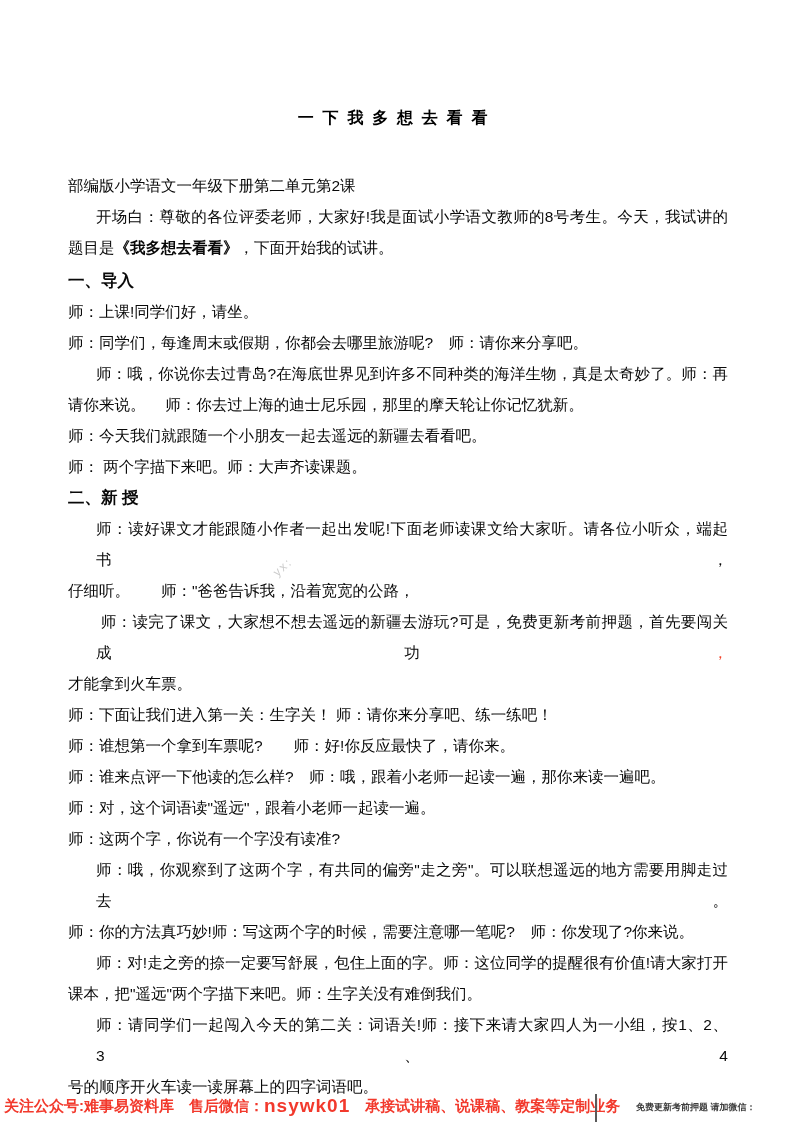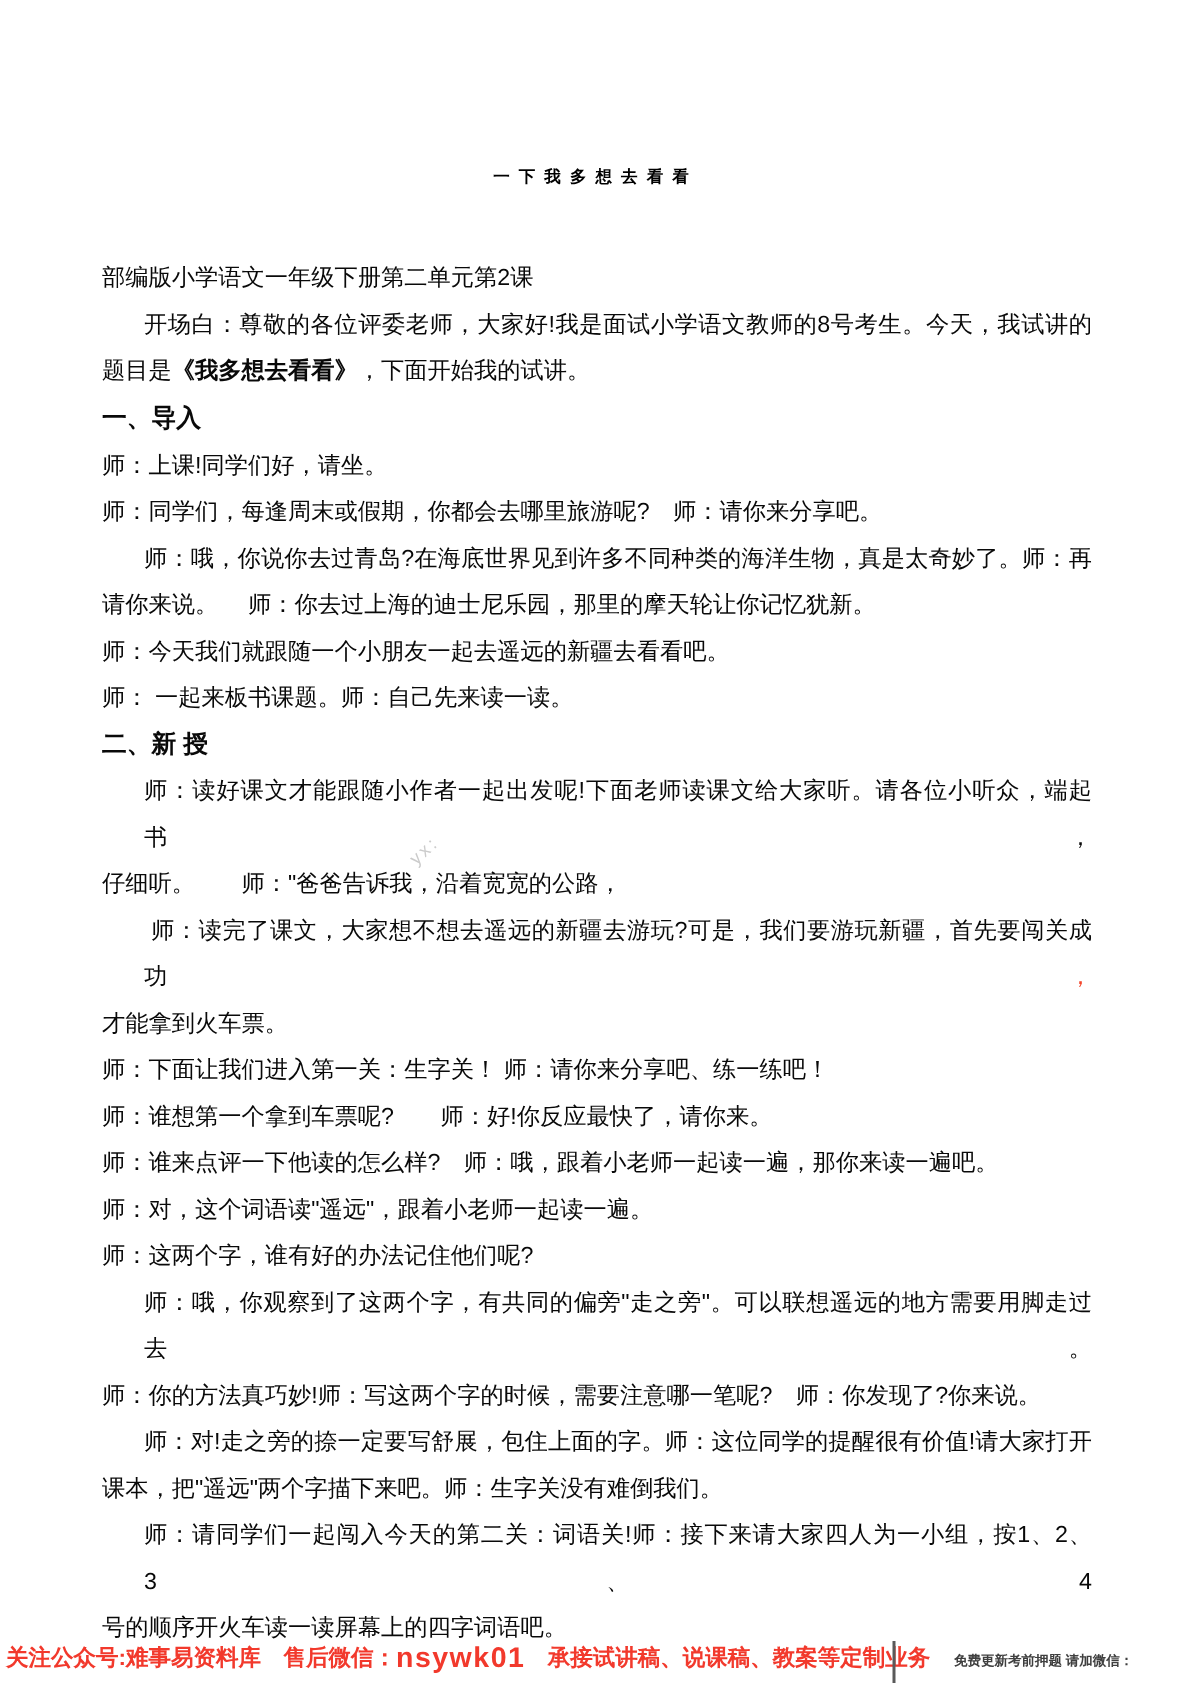--- a/index.html
+++ b/index.html
@@ -10,21 +10,21 @@
     margin: 0 auto;
     background: #ffffff;
     font-family: "Liberation Sans", "DejaVu Sans", sans-serif;
     color: #000000;
     overflow: hidden;
   }
   .doc-title {
     margin: 0;
     padding-top: 103px;
     text-align: center;
-    font-size: 11px;
+    font-size: 16px;
     font-weight: bold;
     letter-spacing: 0.55em;
     color: #000000;
     line-height: 30px;
   }
   .content {
     position: absolute;
     top: 170px;
     left: 68px;
     width: 660px;
@@ -106,31 +106,31 @@
   <div class="content">
       <div class="line"><span class="seg">部编版小学语文一年级下册第二单元第2课</span></div>
       <div class="line fill"><span class="seg">开场白：尊敬的各位评委老师，大家好!我是面试小学语文教师的8号考生。今天，我试讲的</span></div>
       <div class="line"><span class="seg">题目是</span><span class="seg bold">《我多想去看看》</span><span class="seg">，下面开始我的试讲。</span></div>
       <div class="line heading"><span class="seg">一、导入</span></div>
       <div class="line"><span class="seg">师：上课!同学们好，请坐。</span></div>
       <div class="line"><span class="seg">师：同学们，每逢周末或假期，你都会去哪里旅游呢?　师：请你来分享吧。</span></div>
       <div class="line fill"><span class="seg">师：哦，你说你去过青岛?在海底世界见到许多不同种类的海洋生物，真是太奇妙了。师：再</span></div>
       <div class="line"><span class="seg">请你来说。　 师：你去过上海的迪士尼乐园，那里的摩天轮让你记忆犹新。</span></div>
       <div class="line"><span class="seg">师：今天我们就跟随一个小朋友一起去遥远的新疆去看看吧。</span></div>
-      <div class="line"><span class="seg">师： 一起来板书课题。师：自己先来读一读。</span></div>
+      <div class="line"><span class="seg">师： 两个字描下来吧。师：大声齐读课题。</span></div>
       <div class="line heading"><span class="seg">二、新 授</span></div>
       <div class="line fill"><span class="seg">师：读好课文才能跟随小作者一起出发呢!下面老师读课文给大家听。请各位小听众，端起书，</span></div>
       <div class="line"><span class="seg">仔细听。　　师："爸爸告诉我，沿着宽宽的公路，</span></div>
-      <div class="line fill"><span class="seg"> 师：读完了课文，大家想不想去遥远的新疆去游玩?可是，我们要游玩新疆，首先要闯关成功</span><span class="seg red">，</span></div>
+      <div class="line fill"><span class="seg"> 师：读完了课文，大家想不想去遥远的新疆去游玩?可是，免费更新考前押题，首先要闯关成功</span><span class="seg red">，</span></div>
       <div class="line"><span class="seg">才能拿到火车票。</span></div>
       <div class="line"><span class="seg">师：下面让我们进入第一关：生字关！ 师：请你来分享吧、练一练吧！</span></div>
       <div class="line"><span class="seg">师：谁想第一个拿到车票呢?　　师：好!你反应最快了，请你来。</span></div>
       <div class="line"><span class="seg">师：谁来点评一下他读的怎么样?　师：哦，跟着小老师一起读一遍，那你来读一遍吧。</span></div>
       <div class="line"><span class="seg">师：对，这个词语读"遥远"，跟着小老师一起读一遍。</span></div>
-      <div class="line"><span class="seg">师：这两个字，谁有好的办法记住他们呢?</span></div>
+      <div class="line"><span class="seg">师：这两个字，你说有一个字没有读准?</span></div>
       <div class="line fill"><span class="seg">师：哦，你观察到了这两个字，有共同的偏旁"走之旁"。可以联想遥远的地方需要用脚走过去。</span></div>
       <div class="line"><span class="seg">师：你的方法真巧妙!师：写这两个字的时候，需要注意哪一笔呢?　师：你发现了?你来说。</span></div>
       <div class="line fill"><span class="seg">师：对!走之旁的捺一定要写舒展，包住上面的字。师：这位同学的提醒很有价值!请大家打开</span></div>
       <div class="line"><span class="seg">课本，把"遥远"两个字描下来吧。师：生字关没有难倒我们。</span></div>
       <div class="line fill"><span class="seg">师：请同学们一起闯入今天的第二关：词语关!师：接下来请大家四人为一小组，按1、2、3、4</span></div>
       <div class="line"><span class="seg">号的顺序开火车读一读屏幕上的四字词语吧。</span></div>
     </div>
 
   <div class="watermark">yx:</div>
 

